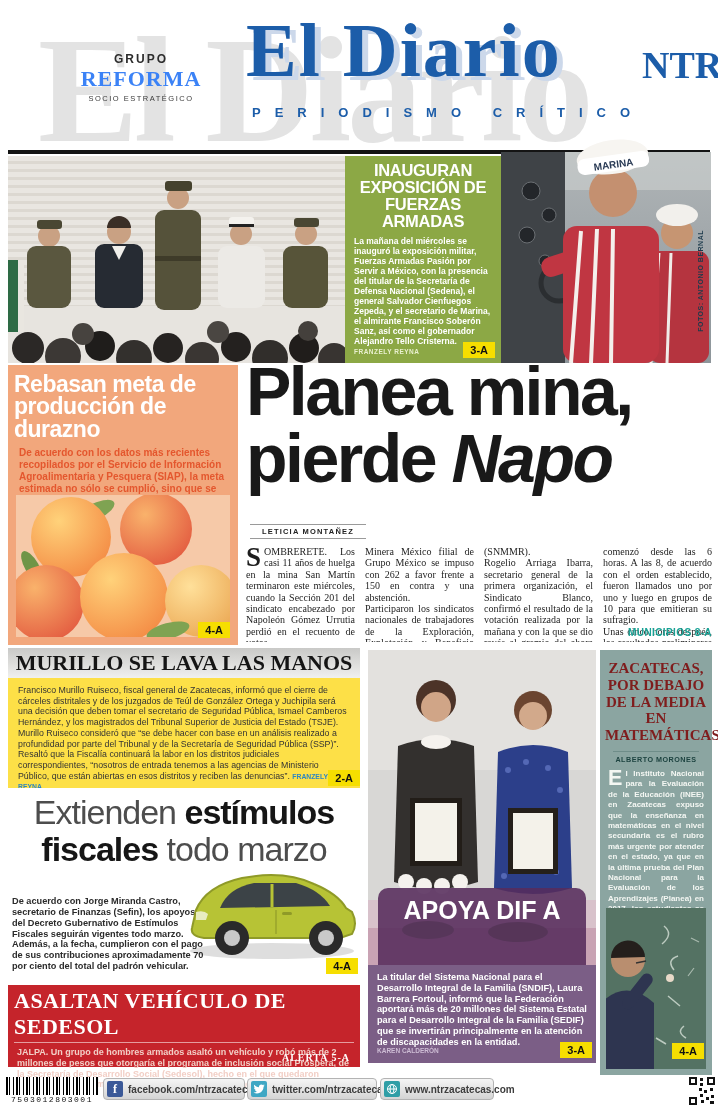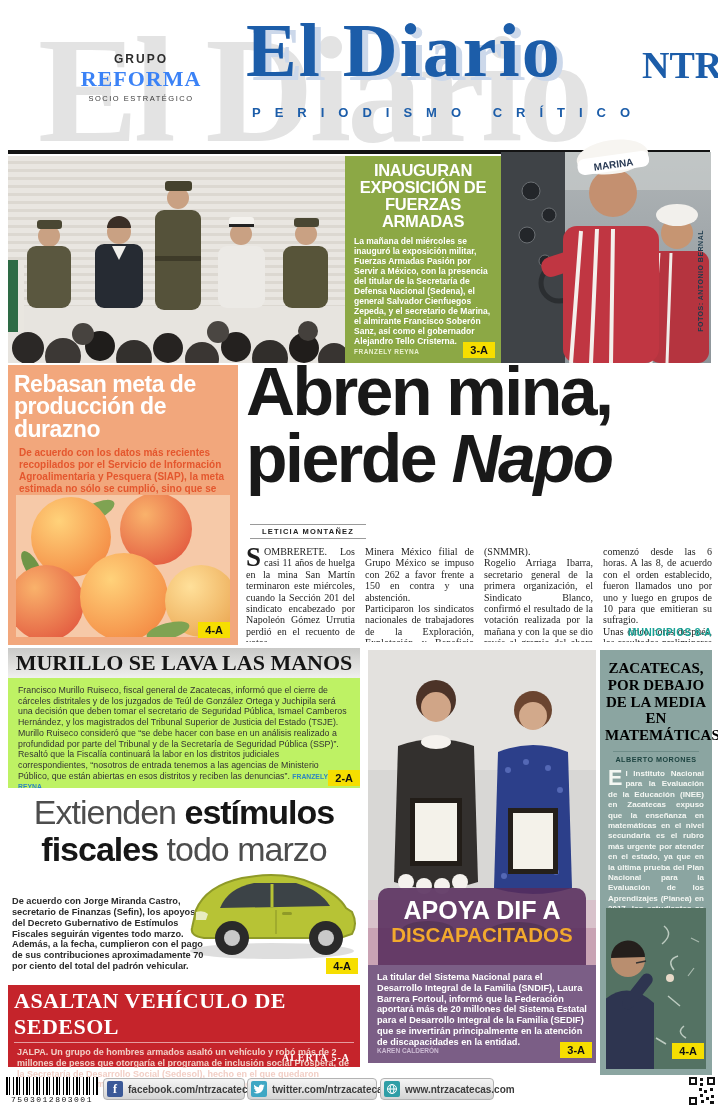--- a/index.html
+++ b/index.html
@@ -47,36 +47,36 @@
   .mina-cols{left:246px;top:546px;width:466px;height:96px;display:flex;gap:10px;overflow:hidden;}
   .mina-cols .col{flex:1;font-family:"Liberation Serif",serif;font-size:10px;line-height:1.14;
                   color:#1d1d1d;text-align:justify;}
   .municipios{left:560px;top:627px;width:152px;text-align:right;color:#18a295;
               font-size:10px;font-weight:800;letter-spacing:0.4px;}
   
   .murillo{left:8px;top:648px;width:352px;height:140px;}
   .murillo-band{position:absolute;left:0;top:0;width:352px;height:30px;
                 background:linear-gradient(#c9c9c7,#f0f0ee);
                 font:bold 22px "Liberation Serif",serif;color:#151515;text-align:center;line-height:30px;}
-  .murillo-body{position:absolute;left:0;top:30px;width:332px;height:96px;background:#bef264;
+  .murillo-body{position:absolute;left:0;top:30px;width:332px;height:96px;background:#fde047;
                 padding:7px 10px;font-size:8.8px;line-height:1.22;color:#333;overflow:hidden;}
   .murillo-byl{color:#2e86c1;font-size:6.8px;font-weight:bold;}
   
   .difblock{left:368px;top:650px;width:228px;height:324px;}
   .dif-overlay{position:absolute;left:10px;top:238px;width:208px;height:77px;
                background:rgba(86,44,92,0.88);border-radius:10px 10px 0 0;text-align:center;}
   .dif-overlay .t1{margin-top:10px;font-size:25px;font-weight:800;color:#fff;line-height:1;}
   .dif-overlay .t2{font-size:20.5px;font-weight:800;color:#f2a92d;line-height:1.15;}
   .dif-caption{position:absolute;left:0;top:315px;width:210px;height:84px;background:#7b5e86;
                padding:7px 9px;font-size:9.2px;line-height:1.17;font-weight:bold;color:#fff;}
   .dif-byl{font-size:6.5px;color:#cdbcd4;font-weight:bold;}
   
   .sidebar{left:600px;top:650px;width:112px;height:425px;background:#8ba5a1;}
   .sidebar h2{margin:10px 5px 0;font-family:"Liberation Serif",serif;font-size:15px;line-height:1.12;
-              color:#000000;text-align:center;font-weight:bold;}
+              color:#7f1d1d;text-align:center;font-weight:bold;}
   .sidebar .byl{width:86px;margin:7px auto 0;text-align:center;font-size:7.2px;font-weight:800;
                 color:#1d4340;border-top:1px solid #6f8d89;padding-top:3px;letter-spacing:0.5px;}
   .sidebar p{margin:5px 8px 0;font-size:8px;line-height:1.3;font-weight:600;color:#f4f7f3;text-align:justify;}
   
   .ext{left:8px;top:792px;width:352px;height:190px;background:#fff;}
   .ext-h{text-align:center;font-size:34px;line-height:1.08;letter-spacing:-1px;margin-top:2px;}
   .ext-h .lt{font-weight:400;color:#4d4d4d;}
   .ext-h .bd{font-weight:800;color:#161616;}
   .ext-body{position:absolute;left:4px;top:104px;width:196px;font-size:9.2px;line-height:1.18;
             font-weight:bold;color:#2b2b2b;}
@@ -238,21 +238,21 @@
         <circle cx="30" cy="108" r="38" fill="url(#pg2)"></circle>
         <circle cx="108" cy="102" r="44" fill="url(#pg1)"></circle>
         <circle cx="185" cy="106" r="36" fill="url(#pg3)"></circle>
         <ellipse cx="152" cy="136" rx="22" ry="8" fill="#7fa352" transform="rotate(-15 152 136)"></ellipse>
       </svg>
     </div>
     <div class="badge" style="right:8px;bottom:7px">4-A</div>
   </div>
 
   <div class="abs mina-h">
-    <div>Abren mina,</div>
+    <div>Planea mina,</div>
     <div><span>pierde </span><i>Napo</i></div>
   </div>
   <div class="abs mina-byline">LETICIA MONTAÑEZ</div>
   <div class="abs mina-cols">
     <div class="col prelines dc">SOMBRERETE. Los casi 11 años de huelga en la mina San Martín terminaron este miércoles, cuando la Sección 201 del sindicato encabezado por Napoleón Gómez Urrutia perdió en el recuento de votos.
 El levantamiento de la protesta en la unidad de Industrial</div>
     <div class="col prelines">Minera México filial de Grupo México se impuso con 262 a favor frente a 150 en contra y una abstención.
 Participaron los sindicatos nacionales de trabajadores de la Exploración, Explotación y Beneficio de Minas en la República Mexicana y Mineros, Metalúrgicos, Siderúrgicos y Similares de la República Mexicana</div>
     <div class="col prelines">(SNMMR).
 Rogelio Arriaga Ibarra, secretario general de la primera organización, el Sindicato Blanco, confirmó el resultado de la votación realizada por la mañana y con la que se dio revés al gremio del ahora candidato de Movimiento Regeneración Nacional (Morena) al Senado.
@@ -296,21 +296,20 @@
         <circle cx="158" cy="112" r="3" fill="#5468b5"></circle>
         <circle cx="180" cy="118" r="3" fill="#5468b5"></circle>
         <circle cx="192" cy="140" r="3" fill="#5468b5"></circle>
         <circle cx="136" cy="226" r="3" fill="#5468b5"></circle>
         <circle cx="188" cy="222" r="3" fill="#5468b5"></circle>
       <rect x="140" y="158" width="50" height="66" fill="#25201b"></rect>
         <rect x="145" y="163" width="40" height="56" fill="#f4f2ea"></rect>
     </svg>
     <div class="dif-overlay">
       <div class="t1">APOYA DIF A</div>
-      <div class="t2">DISCAPACITADOS</div>
     </div>
     <div class="dif-caption">
       <span>La titular del Sistema Nacional para el Desarrollo Integral de la Familia (SNDIF), Laura Barrera Fortoul, informó que la Federación aportará más de 20 millones del Sistema Estatal para el Desarrollo Integral de la Familia (SEDIF) que se invertirán principalmente en la atención de discapacidades en la entidad.</span>
       <div class="dif-byl">KAREN CALDERÓN</div>
       <div class="badge" style="right:4px;bottom:5px">3-A</div>
     </div>
   </div>
 
   <div class="abs sidebar">
     <h2>ZACATECAS, POR DEBAJO DE LA MEDIA EN MATEMÁTICAS</h2>

